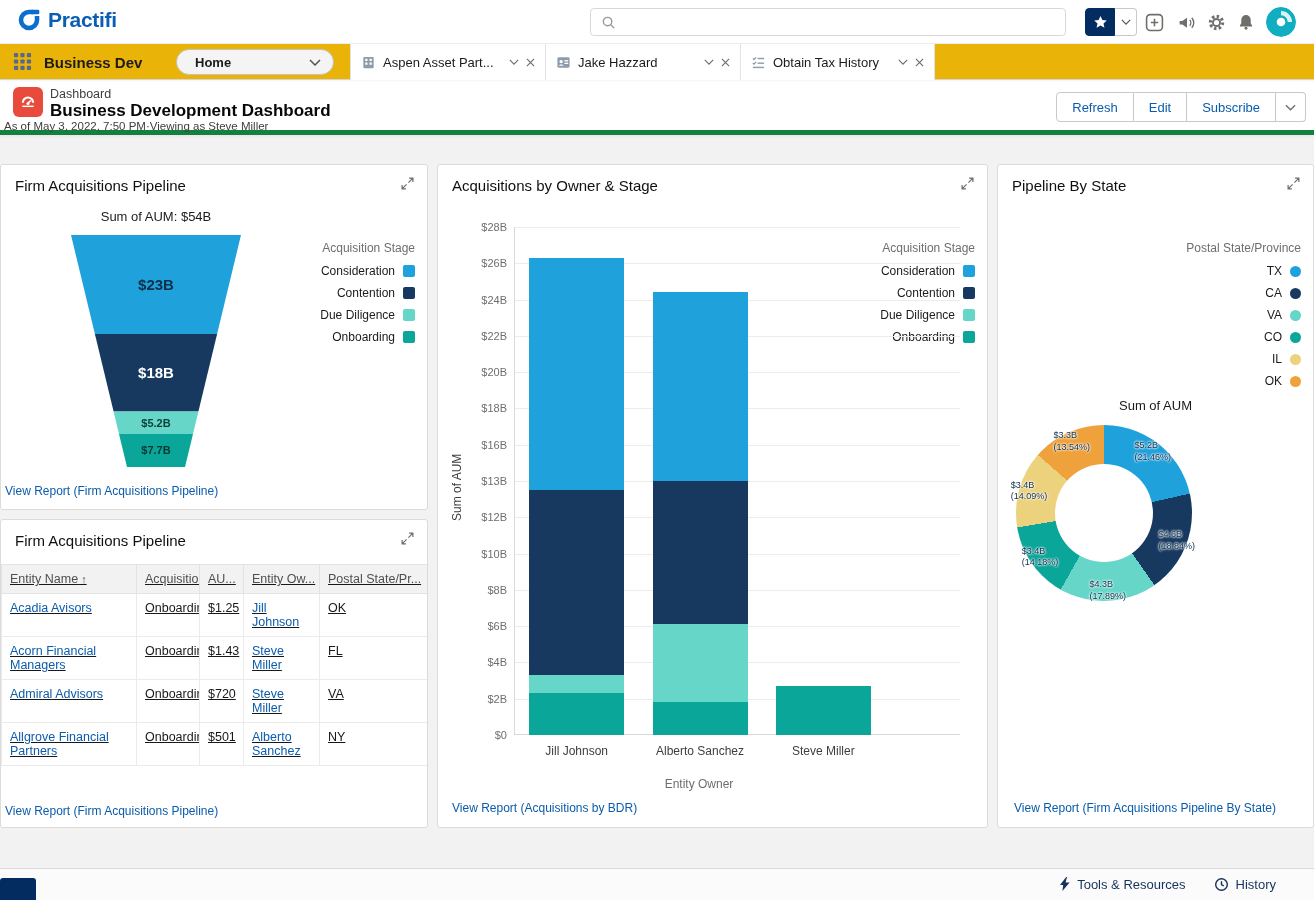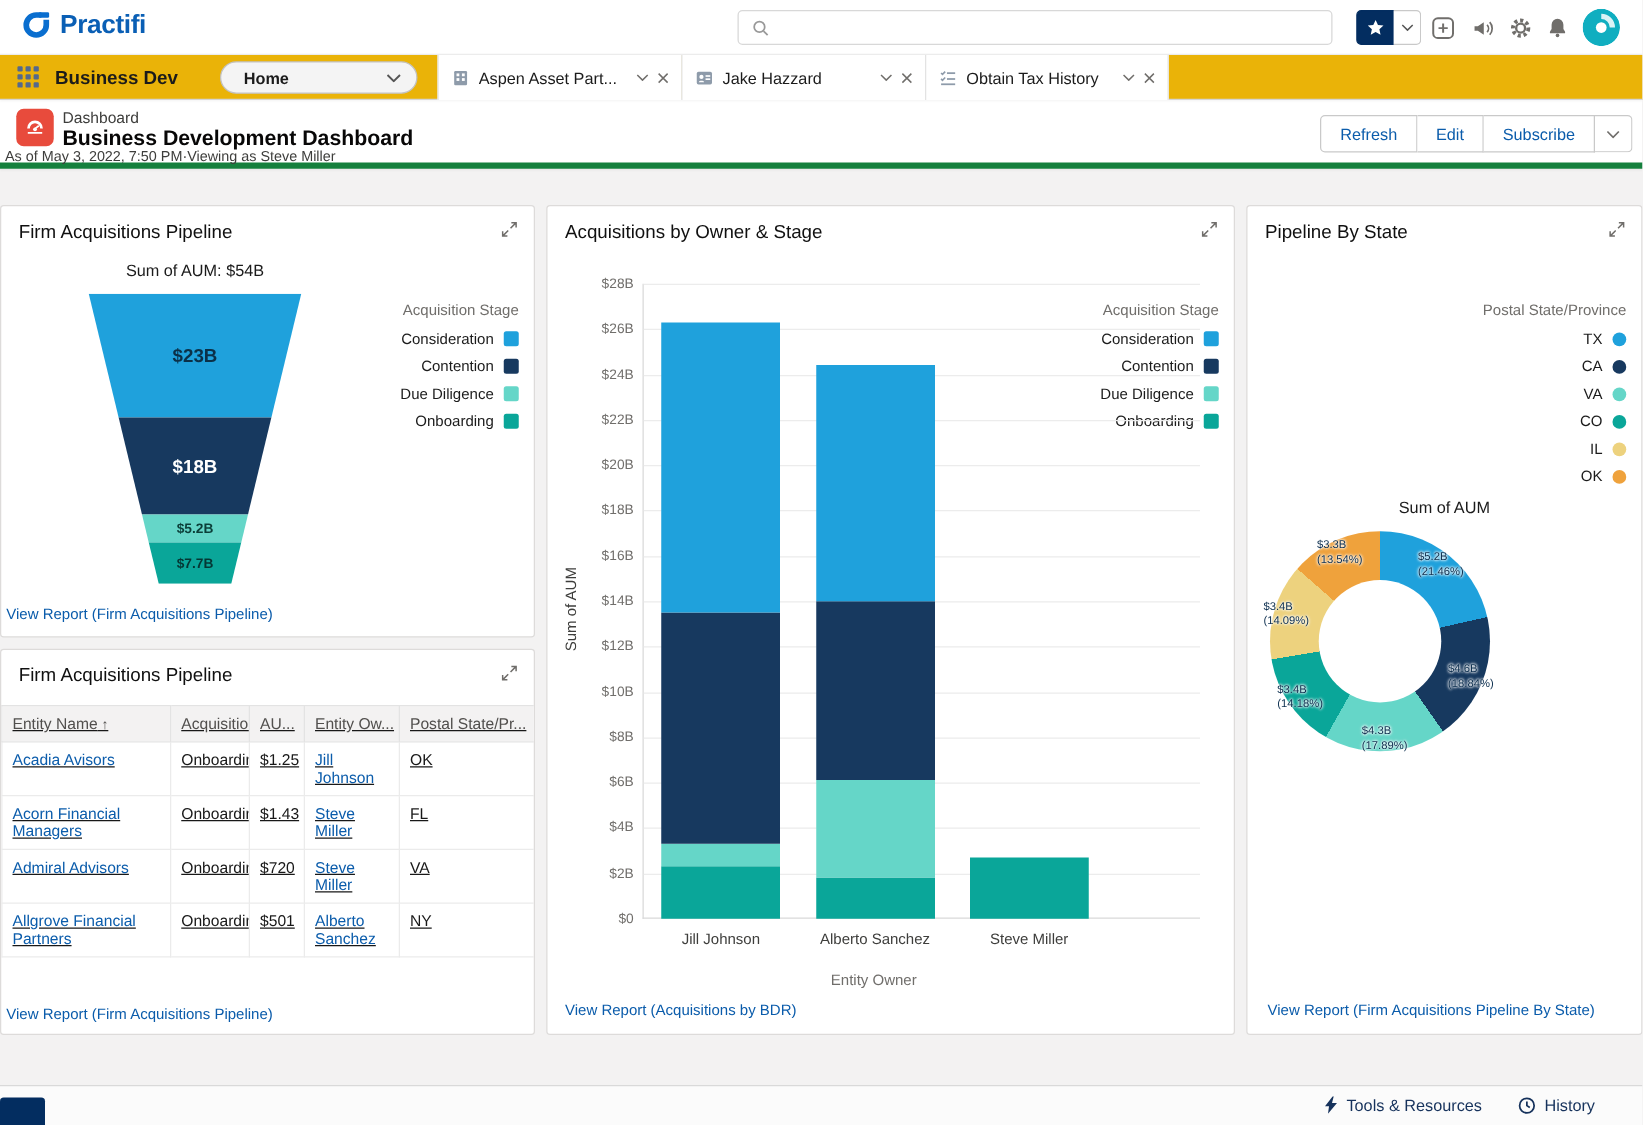--- a/index.html
+++ b/index.html
@@ -420,21 +420,21 @@
       <div class="ytick" style="top: 435.429px;">$4B</div>
       <div class="gridline" style="top: 399.143px;"></div>
       <div class="ytick" style="top: 399.143px;">$6B</div>
       <div class="gridline" style="top: 362.857px;"></div>
       <div class="ytick" style="top: 362.857px;">$8B</div>
       <div class="gridline" style="top: 326.571px;"></div>
       <div class="ytick" style="top: 326.571px;">$10B</div>
       <div class="gridline" style="top: 290.286px;"></div>
       <div class="ytick" style="top: 290.286px;">$12B</div>
       <div class="gridline" style="top: 254px;"></div>
-      <div class="ytick" style="top: 254px;">$14B</div>
+      <div class="ytick" style="top: 254px;">$13B</div>
       <div class="gridline" style="top: 217.714px;"></div>
       <div class="ytick" style="top: 217.714px;">$16B</div>
       <div class="gridline" style="top: 181.429px;"></div>
       <div class="ytick" style="top: 181.429px;">$18B</div>
       <div class="gridline" style="top: 145.143px;"></div>
       <div class="ytick" style="top: 145.143px;">$20B</div>
       <div class="gridline" style="top: 108.857px;"></div>
       <div class="ytick" style="top: 108.857px;">$22B</div>
       <div class="gridline" style="top: 72.5714px;"></div>
       <div class="ytick" style="top: 72.5714px;">$24B</div>

